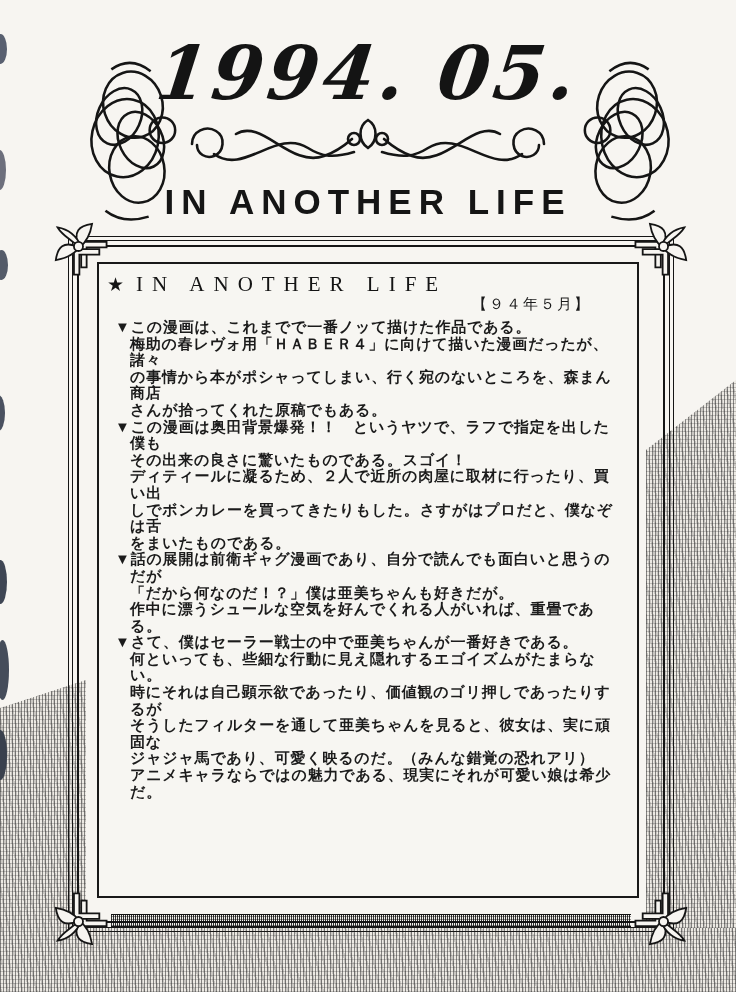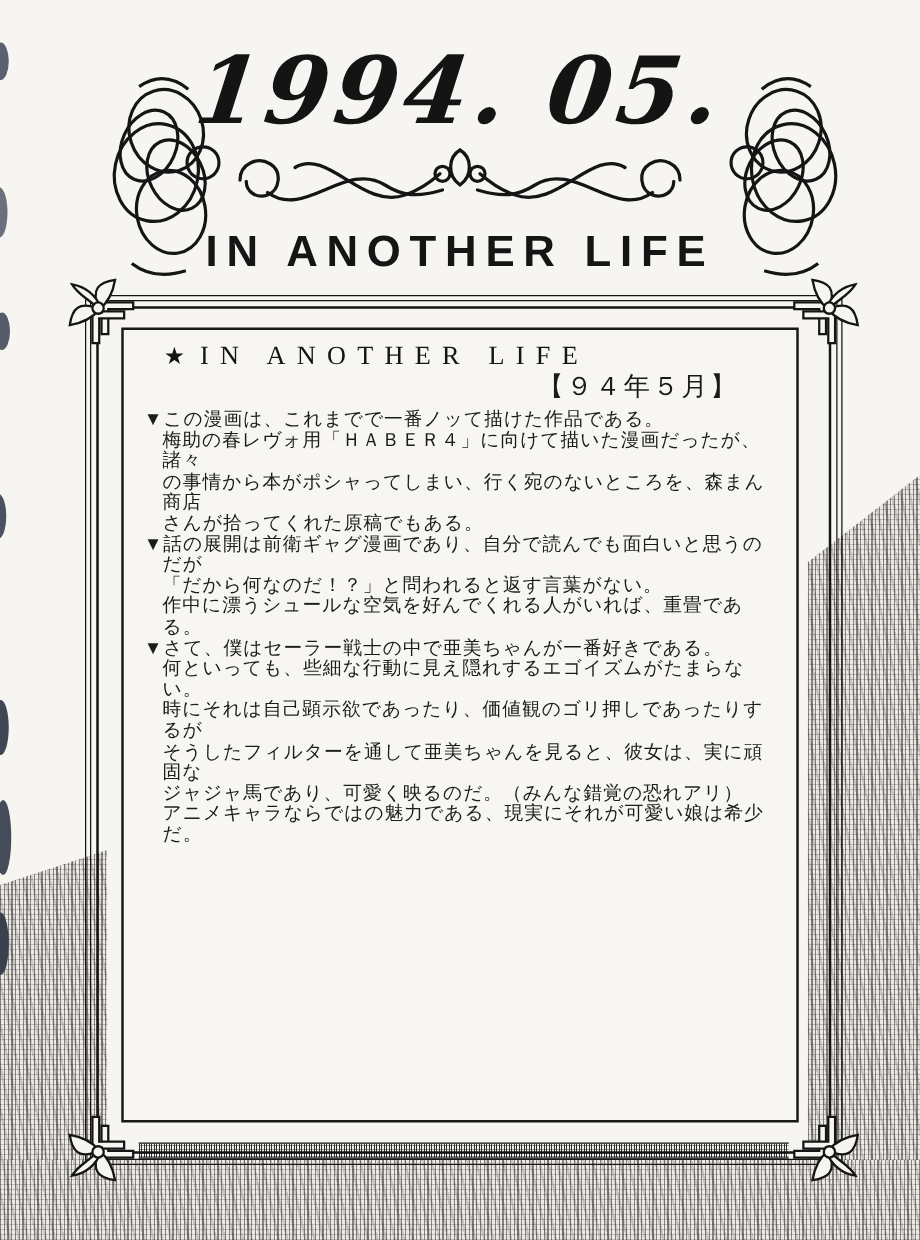--- a/index.html
+++ b/index.html
@@ -64,35 +64,35 @@
   .corner-tr{right:-15px;top:-15px;transform:scaleX(-1);}
   .corner-bl{left:-15px;bottom:-15px;transform:scaleY(-1);}
   .corner-br{right:-15px;bottom:-15px;transform:scale(-1,-1);}
   
   .inner-box{
     position:absolute;left:97px;top:262px;width:542px;height:636px;
     border:2px solid #191919;background:#f7f6f2;z-index:2;
     box-sizing:border-box;
   }
   .box-title-row{
-    margin:8px 0 0 32px;font-size:21px;letter-spacing:9px;
+    margin:8px 0 0 8px;font-size:21px;letter-spacing:9px;
     font-family:"Liberation Serif","DejaVu Serif",serif;color:#141414;
     white-space:nowrap;
   }
   .box-title-row .star{letter-spacing:0;margin-right:12px;font-size:19px;}
   .issue-label{
-    text-align:right;margin:-2px 46px 0 0;font-size:21px;letter-spacing:2px;
+    text-align:right;margin:-2px 46px 0 0;font-size:15px;letter-spacing:2px;
   }
   .body-text{
     margin:5px 12px 0 16px;font-size:15px;line-height:16.6px;
     letter-spacing:0.8px;color:#1b1b1b;
   }
   .para{padding-left:1em;text-indent:-1em;}
   .para .marker{display:inline;}
-  .para .ptext{white-space:pre-line;}
+  .para .ptext{white-space:pre-line;font-weight:bold;}
 </style>
 </head>
 <body>
 
 <div class="page">
 
   <div class="tex tex-right"></div>
   <div class="tex tex-left"></div>
   <div class="tex tex-bottom"></div>
 
@@ -196,22 +196,27 @@
     <div class="box-title-row">
       <span class="star">★</span><span>IN ANOTHER LIFE</span>
     </div>
     <div class="issue-label">【９４年５月】</div>
 
     <div class="body-text">
       <div class="para"><span class="marker">▼</span><span class="ptext">この漫画は、これまでで一番ノッて描けた作品である。
 梅助の春レヴォ用「ＨＡＢＥＲ４」に向けて描いた漫画だったが、諸々
 の事情から本がポシャってしまい、行く宛のないところを、森まん商店
 さんが拾ってくれた原稿でもある。</span></div>
+      <div class="para"><span class="marker">▼</span><span class="ptext">この漫画は奥田背景爆発！！　というヤツで、ラフで指定を出した僕も
+その出来の良さに驚いたものである。スゴイ！
+ディティールに凝るため、２人で近所の肉屋に取材に行ったり、買い出
+しでボンカレーを買ってきたりもした。さすがはプロだと、僕なぞは舌
+をまいたものである。</span></div>
       <div class="para"><span class="marker">▼</span><span class="ptext">話の展開は前衛ギャグ漫画であり、自分で読んでも面白いと思うのだが
-「だから何なのだ！？」と問われると返す言葉がない。
+「だから何なのだ！？」僕は亜美ちゃんも好きだが。
 作中に漂うシュールな空気を好んでくれる人がいれば、重畳である。</span></div>
       <div class="para"><span class="marker">▼</span><span class="ptext">さて、僕はセーラー戦士の中で亜美ちゃんが一番好きである。
 何といっても、些細な行動に見え隠れするエゴイズムがたまらない。
 時にそれは自己顕示欲であったり、価値観のゴリ押しであったりするが
 そうしたフィルターを通して亜美ちゃんを見ると、彼女は、実に頑固な
 ジャジャ馬であり、可愛く映るのだ。（みんな錯覚の恐れアリ）
 アニメキャラならではの魅力である、現実にそれが可愛い娘は希少だ。</span></div>
 
     </div>
   </div>

